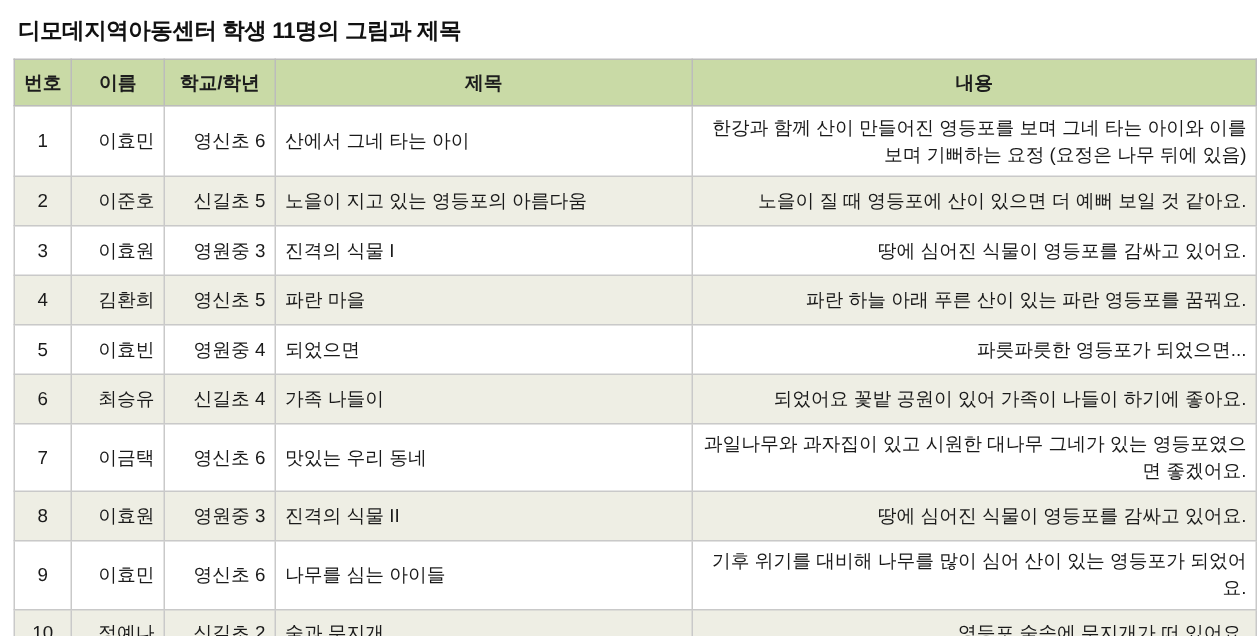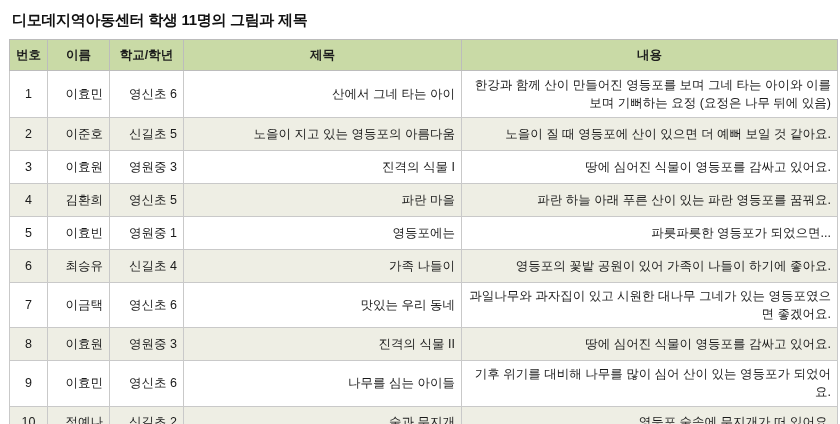--- a/index.html
+++ b/index.html
@@ -64,21 +64,21 @@
   tbody tr.row-odd td {
     background: #ffffff;
   }
   td.cell-no {
     text-align: center;
   }
   td.cell-name, td.cell-school {
     text-align: right;
   }
   td.cell-title {
-    text-align: right;
+    text-align: left;
     padding-left: 12px;
   }
   td.cell-desc {
     text-align: right;
     padding-left: 10px;
   }
   tbody tr.tall td {
     height: 38px;
   }
   tbody tr td {
@@ -134,30 +134,30 @@
       <tr class="row-even">
         <td class="cell-no">4</td>
         <td class="cell-name">김환희</td>
         <td class="cell-school">영신초 5</td>
         <td class="cell-title">파란 마을</td>
         <td class="cell-desc">파란 하늘 아래 푸른 산이 있는 파란 영등포를 꿈꿔요.</td>
       </tr>
       <tr class="row-odd">
         <td class="cell-no">5</td>
         <td class="cell-name">이효빈</td>
-        <td class="cell-school">영원중 1</td>
-        <td class="cell-title">영등포에는</td>
+        <td class="cell-school">영원중 4</td>
+        <td class="cell-title">되었으면</td>
         <td class="cell-desc">파릇파릇한 영등포가 되었으면...</td>
       </tr>
       <tr class="row-even">
         <td class="cell-no">6</td>
         <td class="cell-name">최승유</td>
         <td class="cell-school">신길초 4</td>
         <td class="cell-title">가족 나들이</td>
-        <td class="cell-desc">영등포의 꽃밭 공원이 있어 가족이 나들이 하기에 좋아요.</td>
+        <td class="cell-desc">되었어요 꽃밭 공원이 있어 가족이 나들이 하기에 좋아요.</td>
       </tr>
       <tr class="row-odd">
         <td class="cell-no">7</td>
         <td class="cell-name">이금택</td>
         <td class="cell-school">영신초 6</td>
         <td class="cell-title">맛있는 우리 동네</td>
         <td class="cell-desc">과일나무와 과자집이 있고 시원한 대나무 그네가 있는 영등포였으면 좋겠어요.</td>
       </tr>
       <tr class="row-even">
         <td class="cell-no">8</td>

